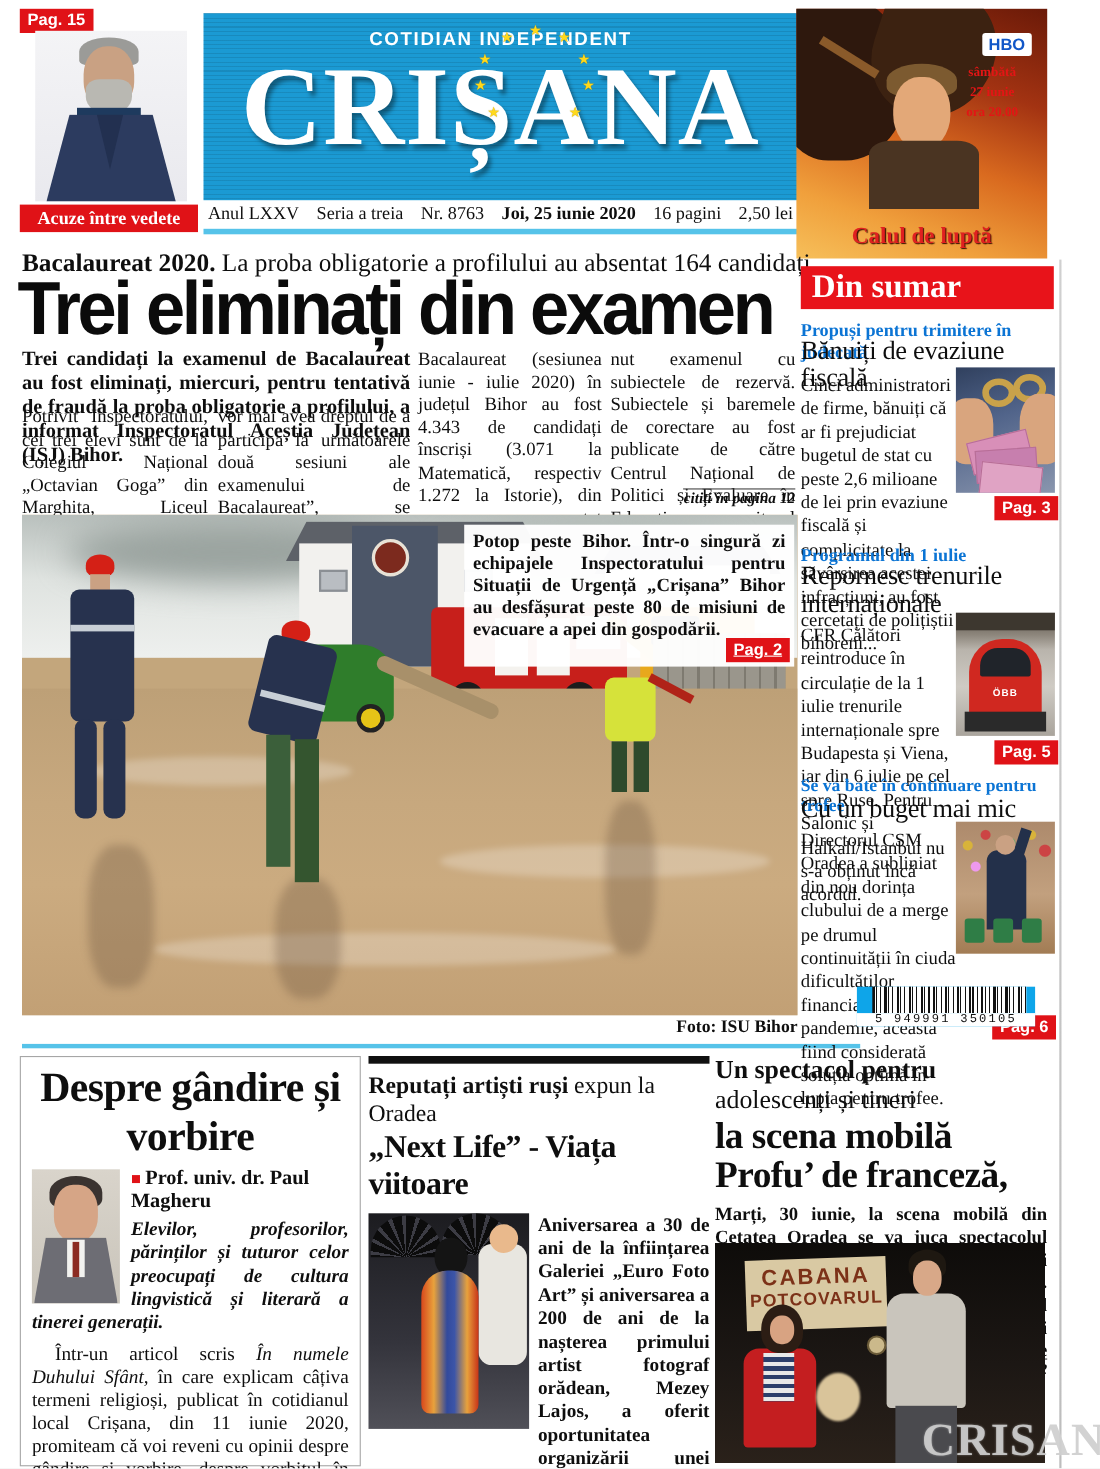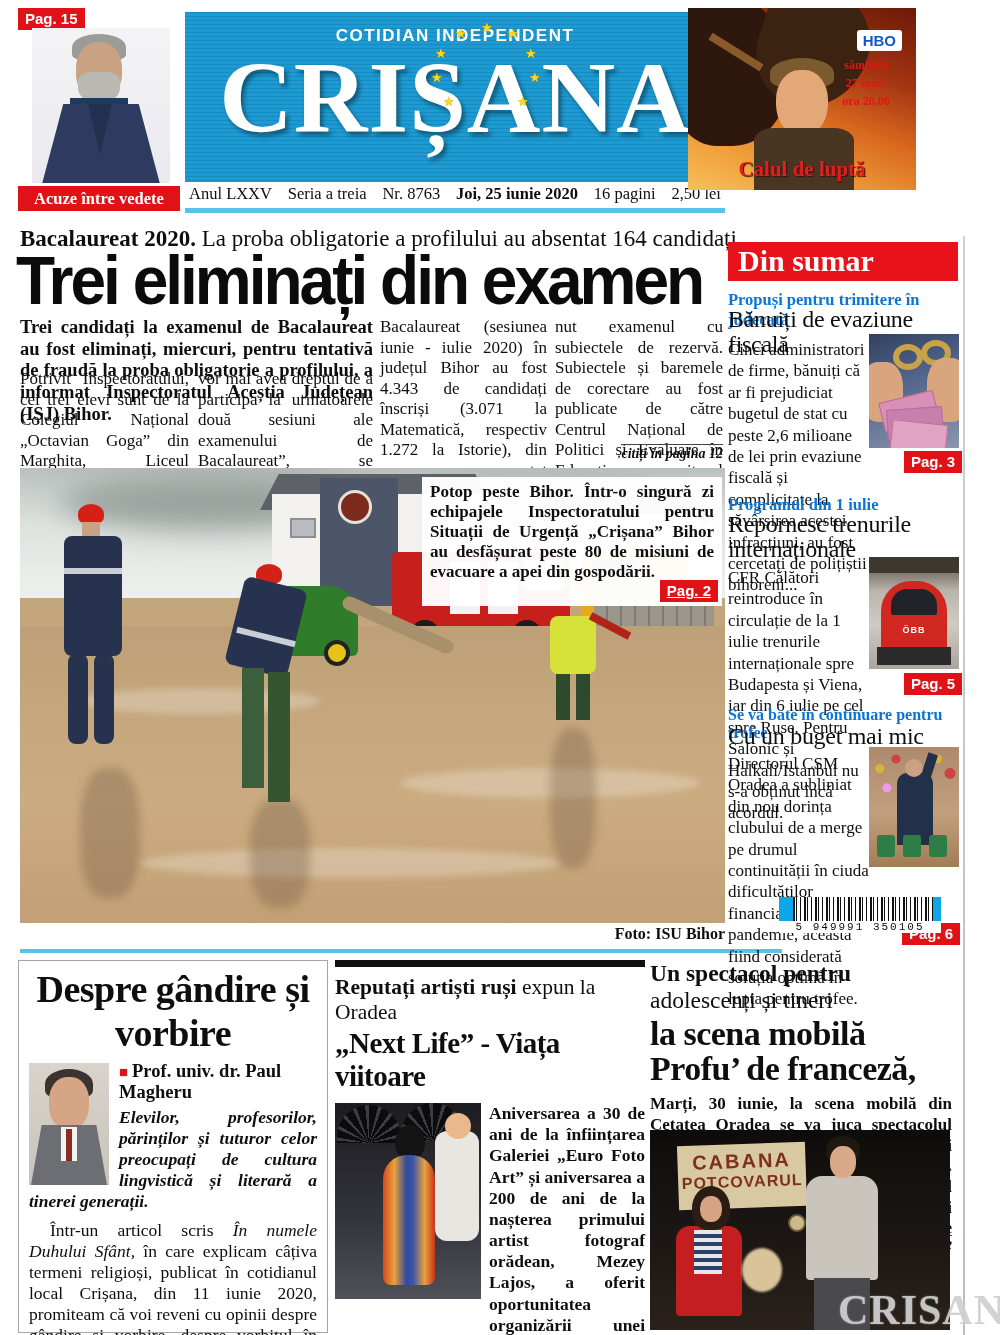--- a/index.html
+++ b/index.html
@@ -31,21 +31,21 @@
       font-weight:bold; font-size:102px; line-height:1.25; letter-spacing:1px;
       text-shadow:3px 4px 4px rgba(0,0,0,0.4); }
   .eu-star { position:absolute; color:#ffd91c; font-size:13px; text-shadow:0 0 1px #a98500; }
 
   .info-bar { left:185px; top:184px; width:540px; height:22px; display:flex; justify-content:space-between;
               align-items:baseline; font-size:16.5px; padding:0 4px; }
   .info-bar .bold { font-weight:bold; }
   .rule-cyan-top { left:185px; top:208px; width:540px; height:5px; background:#56c3e9; }
 
   
-  .poster { left:688px; top:8px; width:228px; height:182px; overflow:hidden;
+  .poster { left:724px; top:8px; width:228px; height:227px; overflow:hidden;
       background:linear-gradient(200deg,#6b1a08 0%, #a33312 30%, #d96a1f 55%, #f0a03c 80%, #f6bf5a 100%); }
   .horse { position:absolute; left:-18px; top:-12px; width:120px; height:150px; background:#2e180d;
            border-radius:40% 60% 55% 45%; }
   .horse-mane { position:absolute; left:70px; top:-20px; width:110px; height:120px; background:#3c2211;
            border-radius:0 50% 60% 50%; transform:rotate(18deg); }
   .horse-strap { position:absolute; left:18px; top:40px; width:60px; height:8px; background:#8a5a2a; transform:rotate(32deg); }
   .actor-face { position:absolute; left:88px; top:62px; width:52px; height:66px; background:#e3a878; border-radius:45% 45% 48% 48%; }
   .actor-hair { position:absolute; left:82px; top:50px; width:64px; height:30px; background:#7c5a30; border-radius:50% 50% 30% 30%; }
   .actor-coat { position:absolute; left:66px; top:120px; width:100px; height:62px; background:#4a3422; border-radius:20% 20% 0 0; }
   .hbo-chip { position:absolute; right:14px; top:22px; background:#fff; border-radius:3px; padding:2px 6px;

